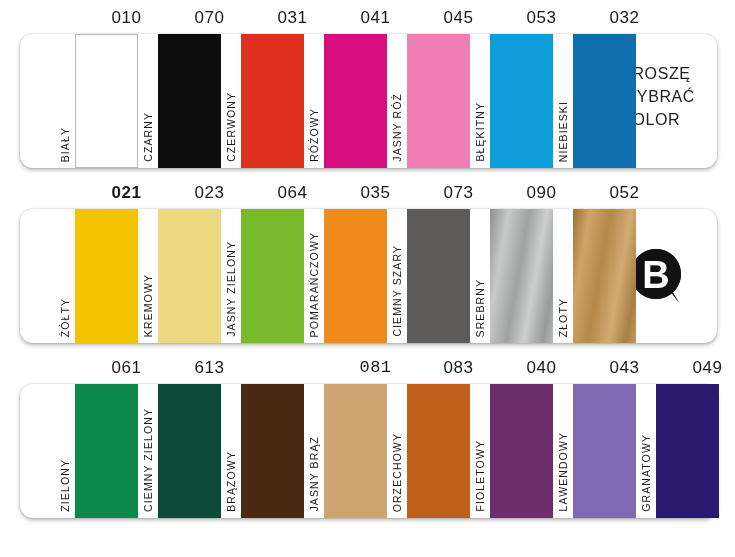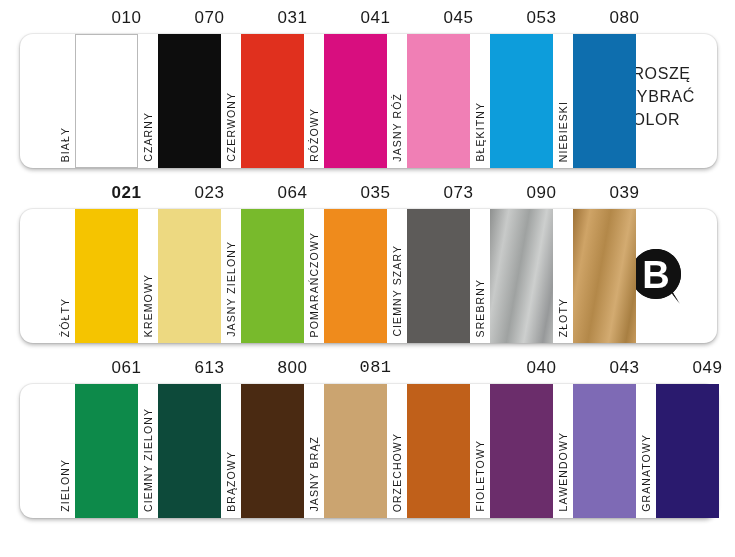--- a/index.html
+++ b/index.html
@@ -116,21 +116,21 @@
 <div id="page">
 
   <div class="row" id="row-0" style="top:8px;">
     <div class="row-codes" id="codes-0">
         <div class="code" style="left: 61px; width: 91px;">010</div>
         <div class="code" style="left: 144px; width: 91px;">070</div>
         <div class="code" style="left: 227px; width: 91px;">031</div>
         <div class="code" style="left: 310px; width: 91px;">041</div>
         <div class="code" style="left: 393px; width: 91px;">045</div>
         <div class="code" style="left: 476px; width: 91px;">053</div>
-        <div class="code" style="left: 559px; width: 91px;">080</div>
+        <div class="code" style="left: 559px; width: 91px;">032</div>
       </div>
     <div class="row-card" id="card-0">
       <div class="cta">
         <div>PROSZĘ</div>
         <div>WYBRAĆ</div>
         <div>KOLOR</div>
       </div>
     <div class="swatch swatch-white" title="BIAŁY" style="left: 55px; width: 63px; background: rgb(255, 255, 255);"></div>
         <div class="vlabel" style="left: 40px;">BIAŁY</div>
         <div class="swatch" title="CZARNY" style="left: 138px; width: 63px; background: rgb(13, 13, 13);"></div>
@@ -149,21 +149,21 @@
   </div>
 
   <div class="row" id="row-1" style="top:183px;">
     <div class="row-codes" id="codes-1">
         <div class="code" style="left: 61px; width: 91px; font-weight: bold;">021</div>
         <div class="code" style="left: 144px; width: 91px;">023</div>
         <div class="code" style="left: 227px; width: 91px;">064</div>
         <div class="code" style="left: 310px; width: 91px;">035</div>
         <div class="code" style="left: 393px; width: 91px;">073</div>
         <div class="code" style="left: 476px; width: 91px;">090</div>
-        <div class="code" style="left: 559px; width: 91px;">039</div>
+        <div class="code" style="left: 559px; width: 91px;">052</div>
       </div>
     <div class="row-card" id="card-1">
       <div class="logo">
         <svg viewBox="0 0 68 72" width="68" height="72" aria-hidden="true">
           <path d="M58 33 C58 47 47 58 33 58 C19 58 8 47 8 33 C8 19 19 8 33 8 C47 8 58 19 58 33 Z
                    M47 50 L56 62 L50 52 Z" fill="#111111"></path>
           <circle cx="33" cy="33" r="25" fill="#111111"></circle>
           <path d="M46 48 L57 63 L49 50 Z" fill="#111111"></path>
           <text x="33" y="47" text-anchor="middle" font-family="'Liberation Sans', sans-serif" font-size="38" font-weight="bold" fill="#ffffff" id="logo-letter">B</text>
         </svg>
@@ -182,22 +182,22 @@
         <div class="vlabel" style="left: 455px;">SREBRNY</div>
         <div class="swatch" title="ZŁOTY" style="left: 553px; width: 63px; background: linear-gradient(100deg, rgb(157, 113, 54) 0%, rgb(207, 164, 103) 20%, rgb(179, 136, 73) 44%, rgb(211, 171, 113) 68%, rgb(168, 127, 66) 88%, rgb(199, 154, 92) 100%);"></div>
         <div class="vlabel" style="left: 538px;">ZŁOTY</div>
       </div>
   </div>
 
   <div class="row" id="row-2" style="top:358px;">
     <div class="row-codes" id="codes-2">
         <div class="code" style="left: 61px; width: 91px;">061</div>
         <div class="code" style="left: 144px; width: 91px;">613</div>
-        <div class="code" style="left: 227px; width: 91px;">800</div>
         <div class="code" style="left: 310px; width: 91px; font-family: Liberation Mono, monospace;">081</div>
+        <div class="code" style="left: 393px; width: 91px;">083</div>
         <div class="code" style="left: 476px; width: 91px;">040</div>
         <div class="code" style="left: 559px; width: 91px; text-align: center;">043</div>
         <div class="code" style="left: 642px; width: 91px;">049</div>
       </div>
     <div class="row-card" id="card-2">
         <div class="swatch" title="ZIELONY" style="left: 55px; width: 63px; background: rgb(13, 138, 74);"></div>
         <div class="vlabel" style="left: 40px;">ZIELONY</div>
         <div class="swatch" title="CIEMNY ZIELONY" style="left: 138px; width: 63px; background: rgb(13, 74, 58);"></div>
         <div class="vlabel" style="left: 123px;">CIEMNY ZIELONY</div>
         <div class="swatch" title="BRĄZOWY" style="left: 221px; width: 63px; background: rgb(74, 42, 18);"></div>

